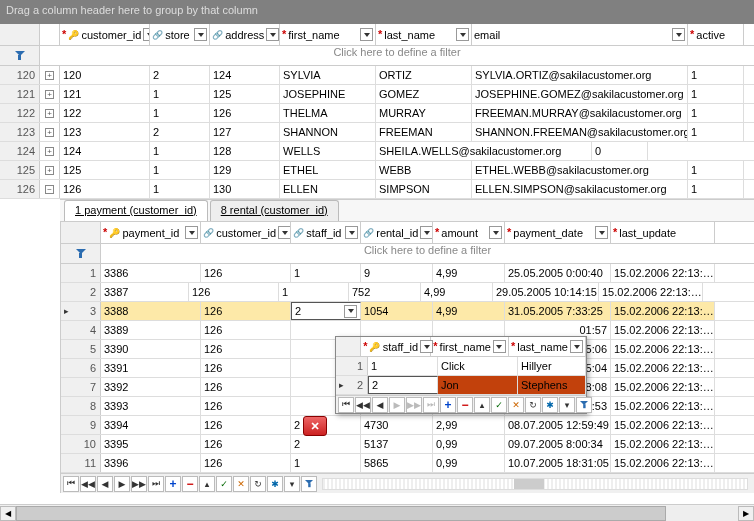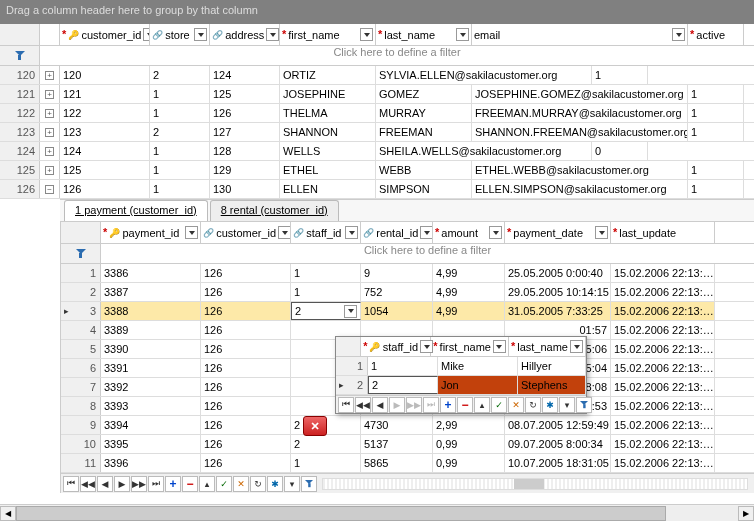--- a/index.html
+++ b/index.html
@@ -398,22 +398,23 @@
 
 <div id="main-rows">
     <div class="data-row">
       <div class="rn">120</div>
       <div class="exp">
         <div class="expander">+</div>
       </div>
       <div class="cell" style="width:90px">120</div>
       <div class="cell" style="width:60px">2</div>
       <div class="cell" style="width:70px">124</div>
+      <div class="cell" style="width:96px">SYLVIA</div>
       <div class="cell" style="width:96px">ORTIZ</div>
-      <div class="cell" style="width:216px">SYLVIA.ELLEN@sakilacustomer.org</div>
+      <div class="cell" style="width:216px">SYLVIA.ORTIZ@sakilacustomer.org</div>
       <div class="cell" style="width:56px">1</div>
     </div>
     <div class="data-row">
       <div class="rn">121</div>
       <div class="exp">
         <div class="expander">+</div>
       </div>
       <div class="cell" style="width:90px">121</div>
       <div class="cell" style="width:60px">1</div>
       <div class="cell" style="width:70px">125</div>
@@ -546,21 +547,21 @@
           <div class="cell" style="width:100px">3386</div>
           <div class="cell" style="width:90px">126</div>
           <div class="cell" style="width:70px">1</div>
           <div class="cell" style="width:72px">9</div>
           <div class="cell" style="width:72px">4,99</div>
           <div class="cell" style="width:106px;">25.05.2005 0:00:40</div>
           <div class="cell" style="width:104px">15.02.2006 22:13:…</div>
         </div>
         <div class="sub-row">
           <div class="rn">2</div>
-          <div class="cell" style="width:100px">3387</div>
+          <div class="cell" style="width:88px">3387</div>
           <div class="cell" style="width:90px">126</div>
           <div class="cell" style="width:70px">1</div>
           <div class="cell" style="width:72px">752</div>
           <div class="cell" style="width:72px">4,99</div>
           <div class="cell" style="width:106px;">29.05.2005 10:14:15</div>
           <div class="cell" style="width:104px">15.02.2006 22:13:…</div>
         </div>
         <div class="sub-row selected-row">
           <div class="rn">3</div>
           <div class="cell" style="width:100px">3388</div>
@@ -693,21 +694,21 @@
     <div class="hcell" style="flex:1">
       <span class="asterisk">*</span>
       <span>last_name</span>
       <span class="drop"></span>
     </div>
   </div>
   <div id="popup-rows">
       <div class="popup-data-row">
         <div class="prn">1</div>
         <div class="pcell" style="width:70px">1</div>
-        <div class="pcell" style="width:80px">Mike</div>
+        <div class="pcell" style="width:80px">Click</div>
         <div class="pcell" style="flex:1">Hillyer</div>
       </div>
       <div class="popup-data-row sel">
         <div class="prn">2</div>
         <div class="pcell edit-cell" style="width:70px">2</div>
         <div class="pcell" style="width:80px">Jon</div>
         <div class="pcell" style="flex:1">Stephens</div>
       </div>
     </div>
   <div class="navigator" style="height:18px">

